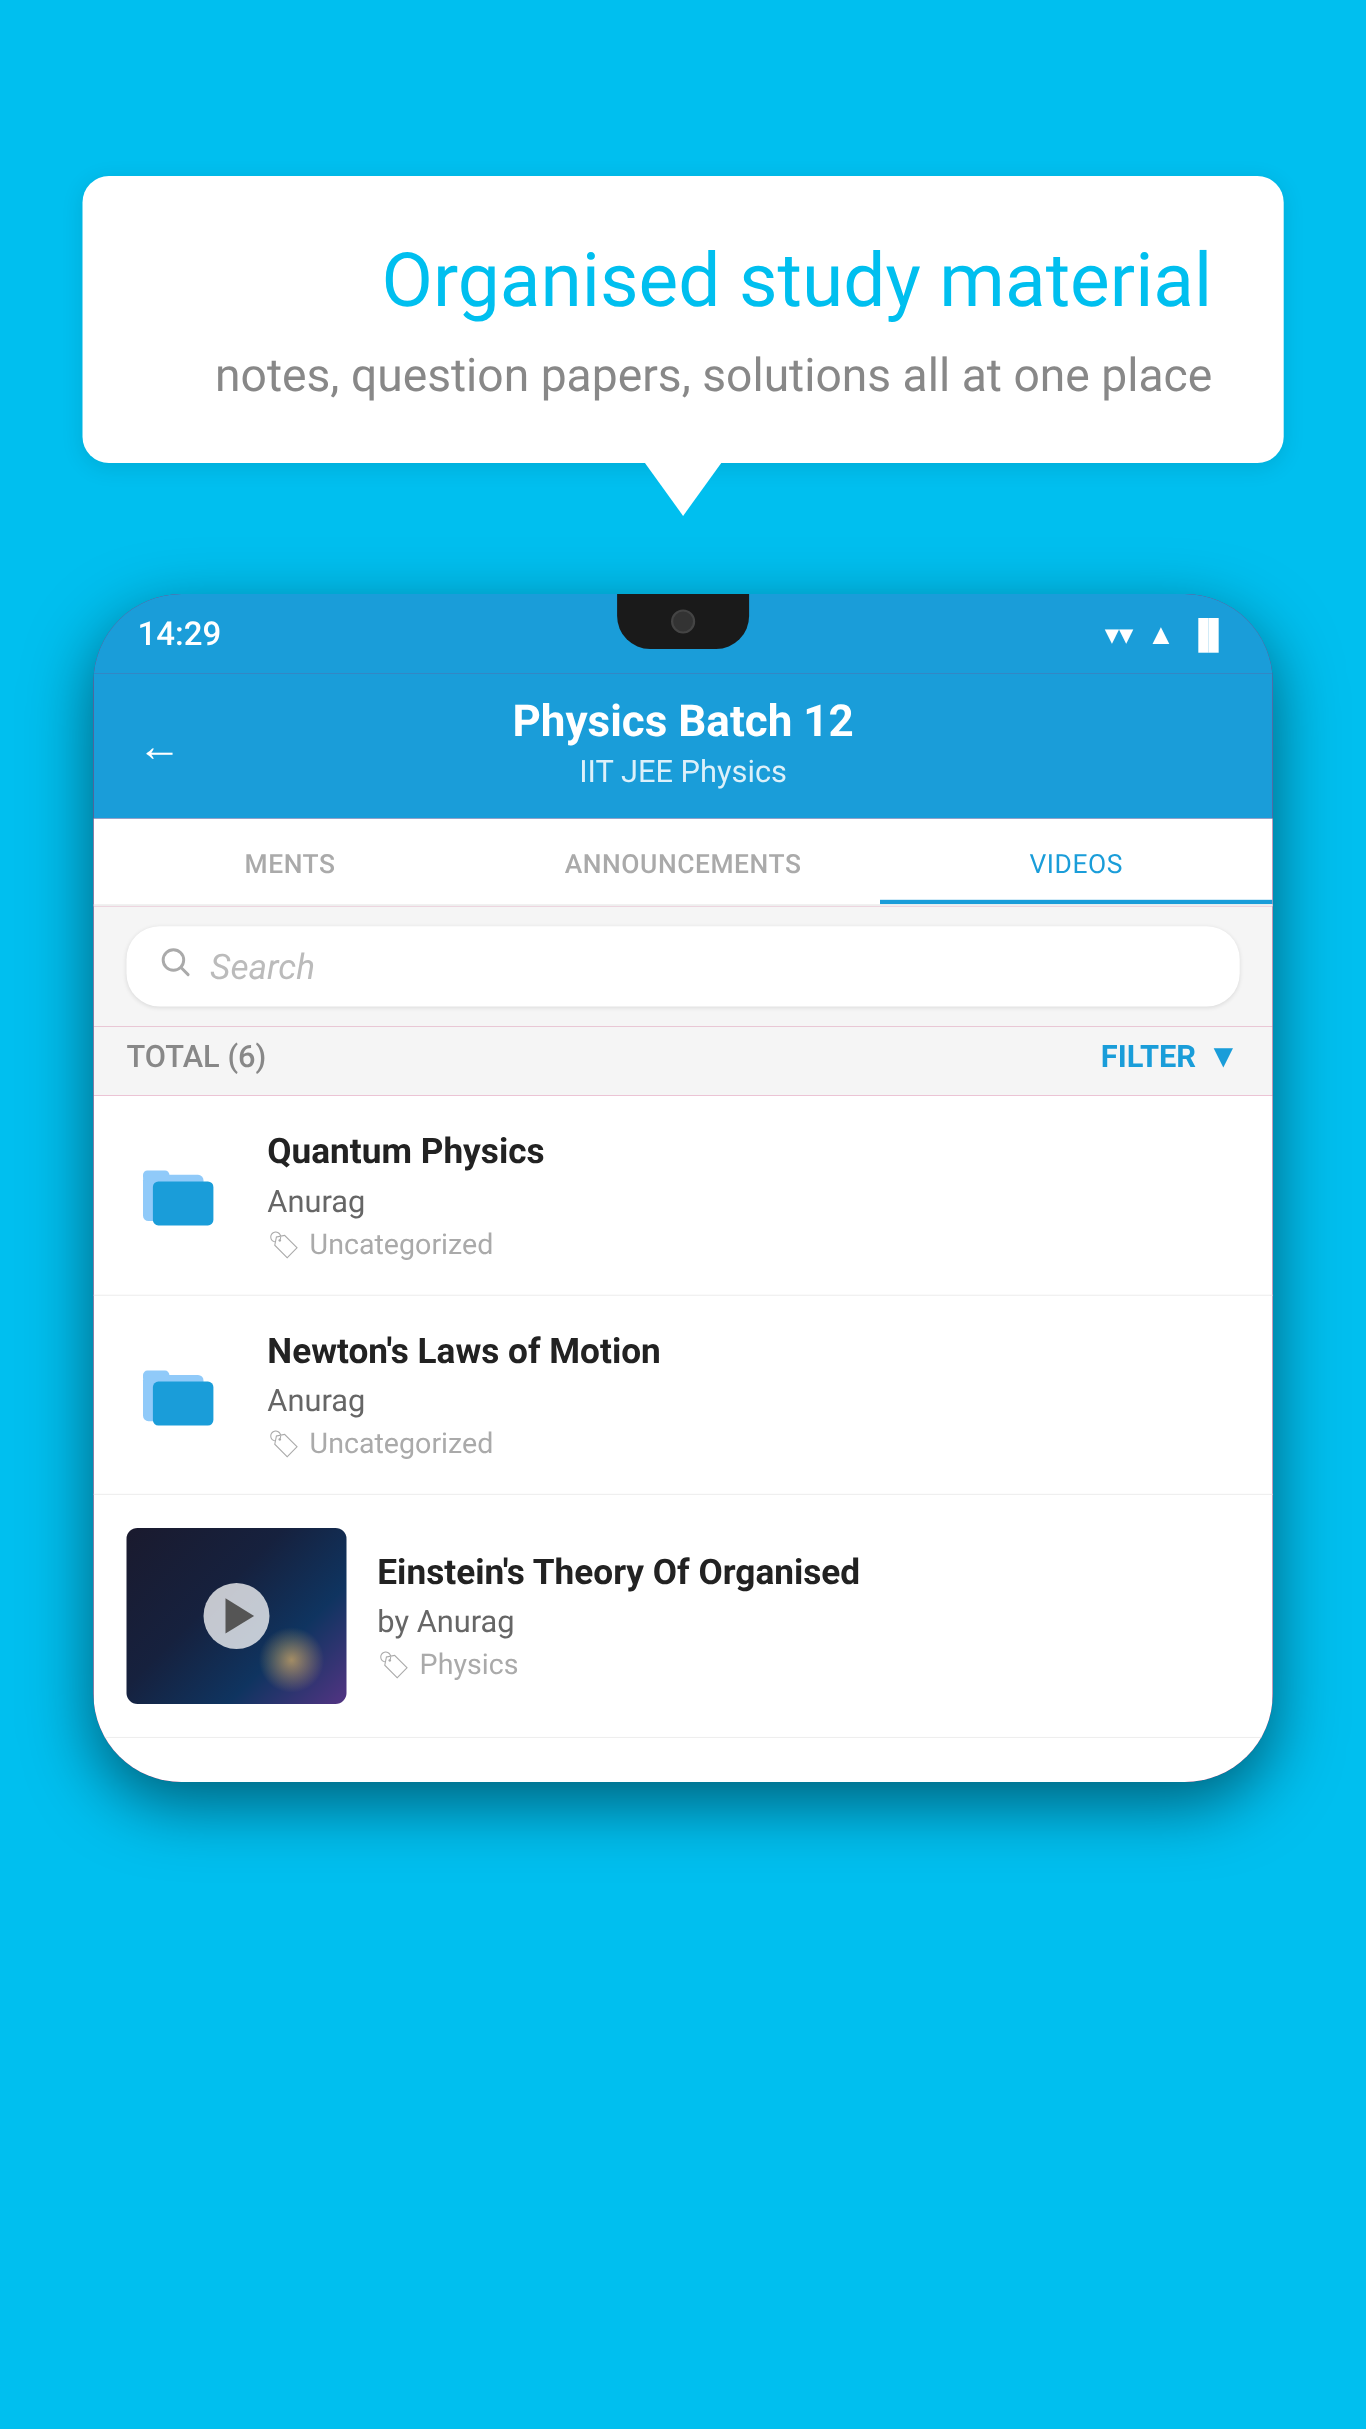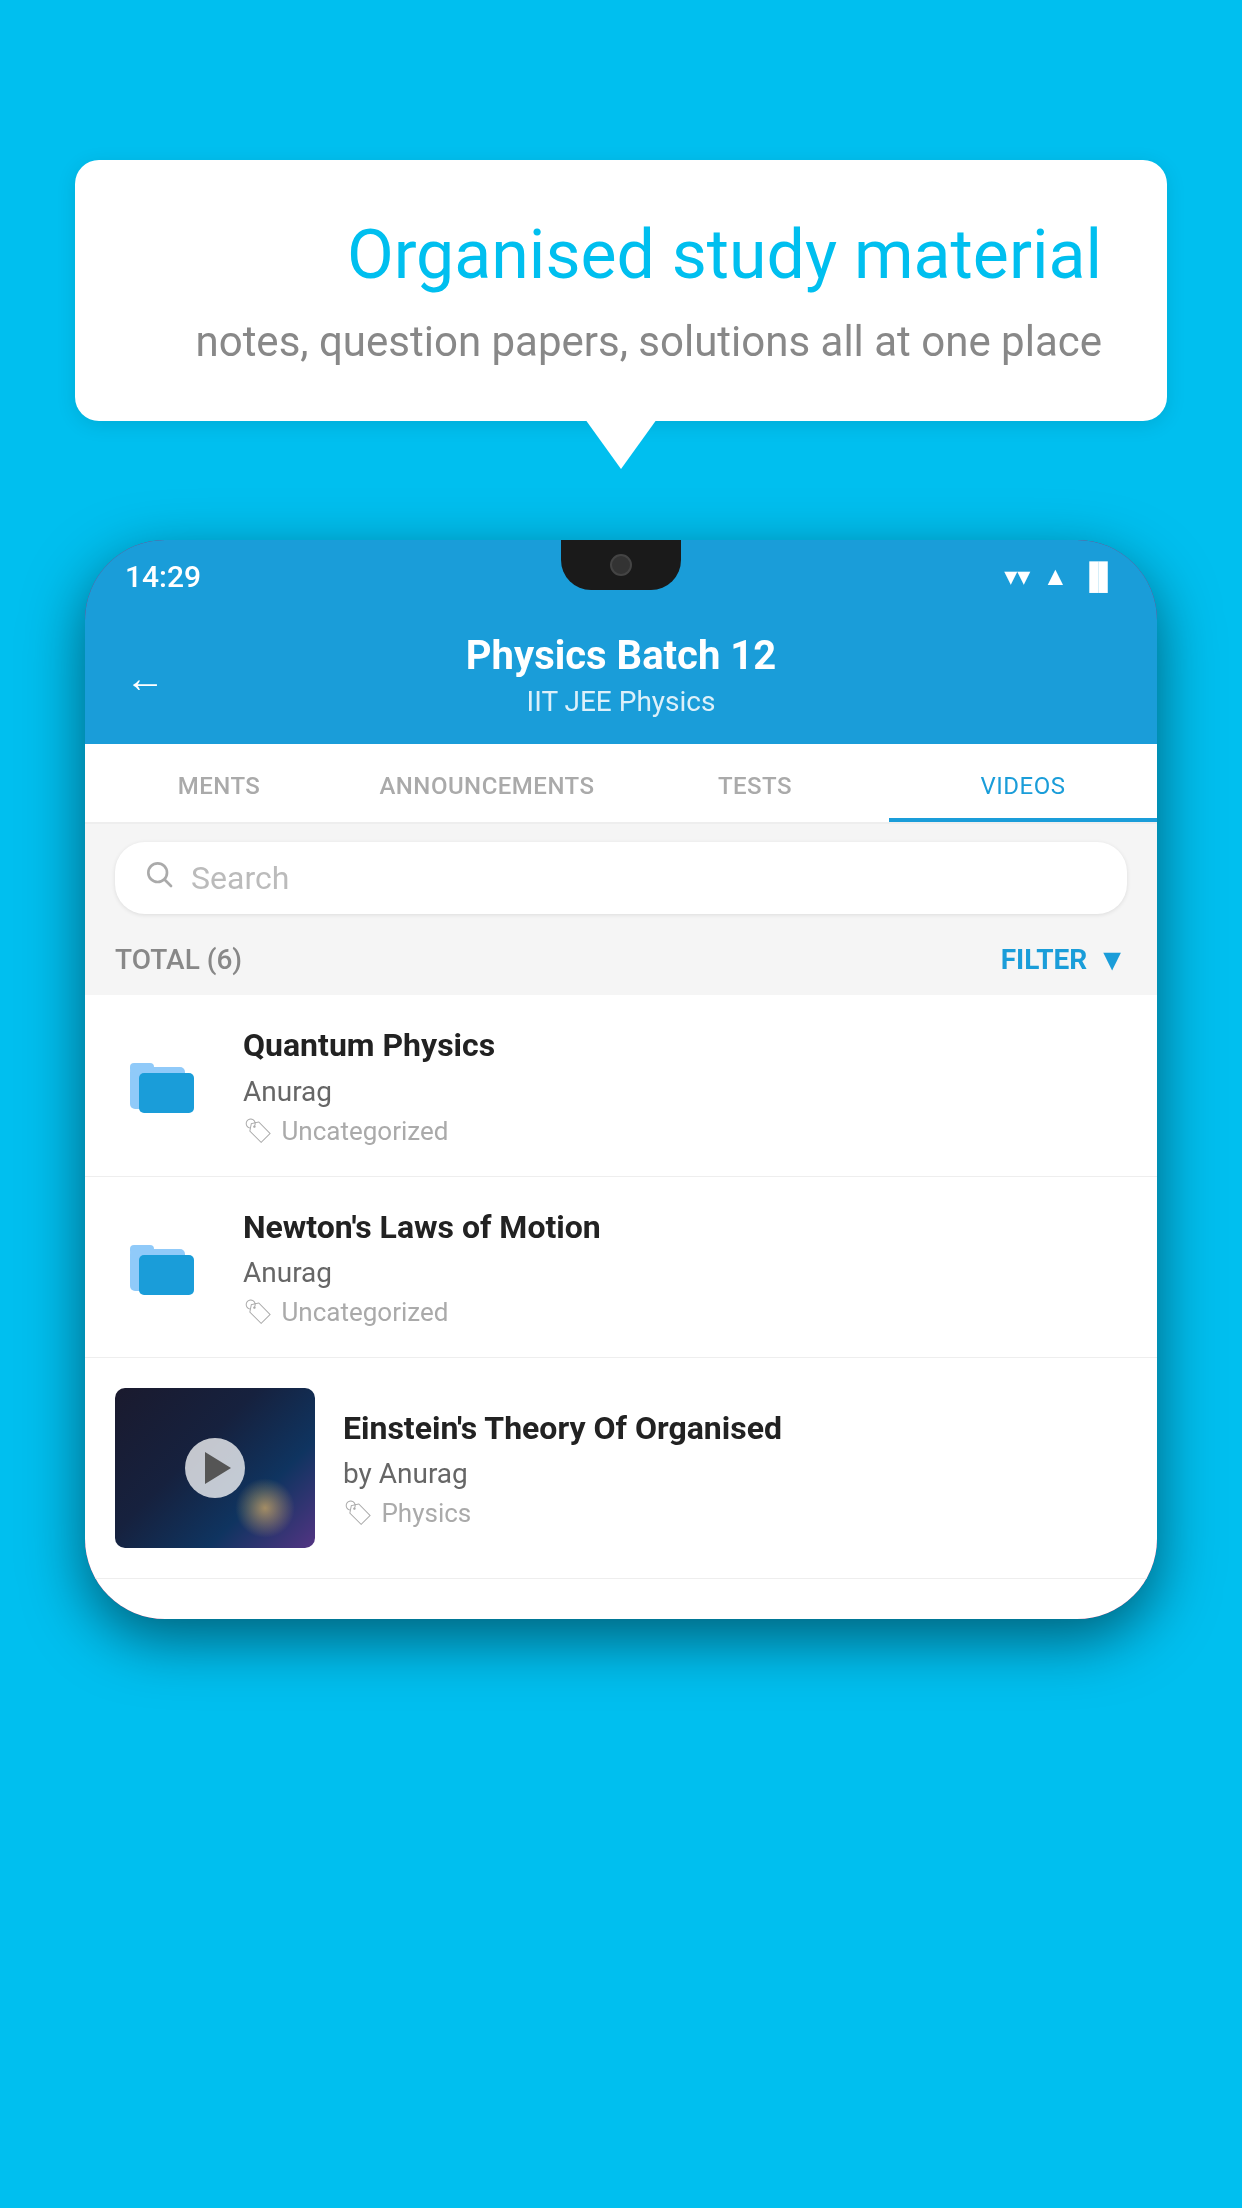--- a/index.html
+++ b/index.html
@@ -179,20 +179,21 @@
       left: 0;
       right: 0;
       height: 4px;
       background: #1a9dd9;
     }
 
     
     .search-bar {
       background: #f5f5f5;
       padding: 18px 30px;
+      font-style: italic;
     }
 
     .search-input-wrap {
       background: white;
       border-radius: 30px;
       display: flex;
       align-items: center;
       padding: 16px 28px;
       box-shadow: 0 1px 4px rgba(0,0,0,0.1);
     }
@@ -373,23 +374,20 @@
       <div class="app-subtitle">IIT JEE   Physics</div>
     </div>
 
     <div class="tabs">
       <div class="tab">
         <span>MENTS</span>
       </div>
       <div class="tab">
         <span>ANNOUNCEMENTS</span>
       </div>
-      <div class="tab">
-        <span>TESTS</span>
-      </div>
       <div class="tab active">
         <span>VIDEOS</span>
       </div>
     </div>
 
     <div class="search-bar">
       <div class="search-input-wrap">
         <div class="search-icon-wrap">
           <svg width="32" height="32" viewBox="0 0 24 24" fill="none">
             <circle cx="11" cy="11" r="7" stroke="#aaa" stroke-width="2"></circle>

